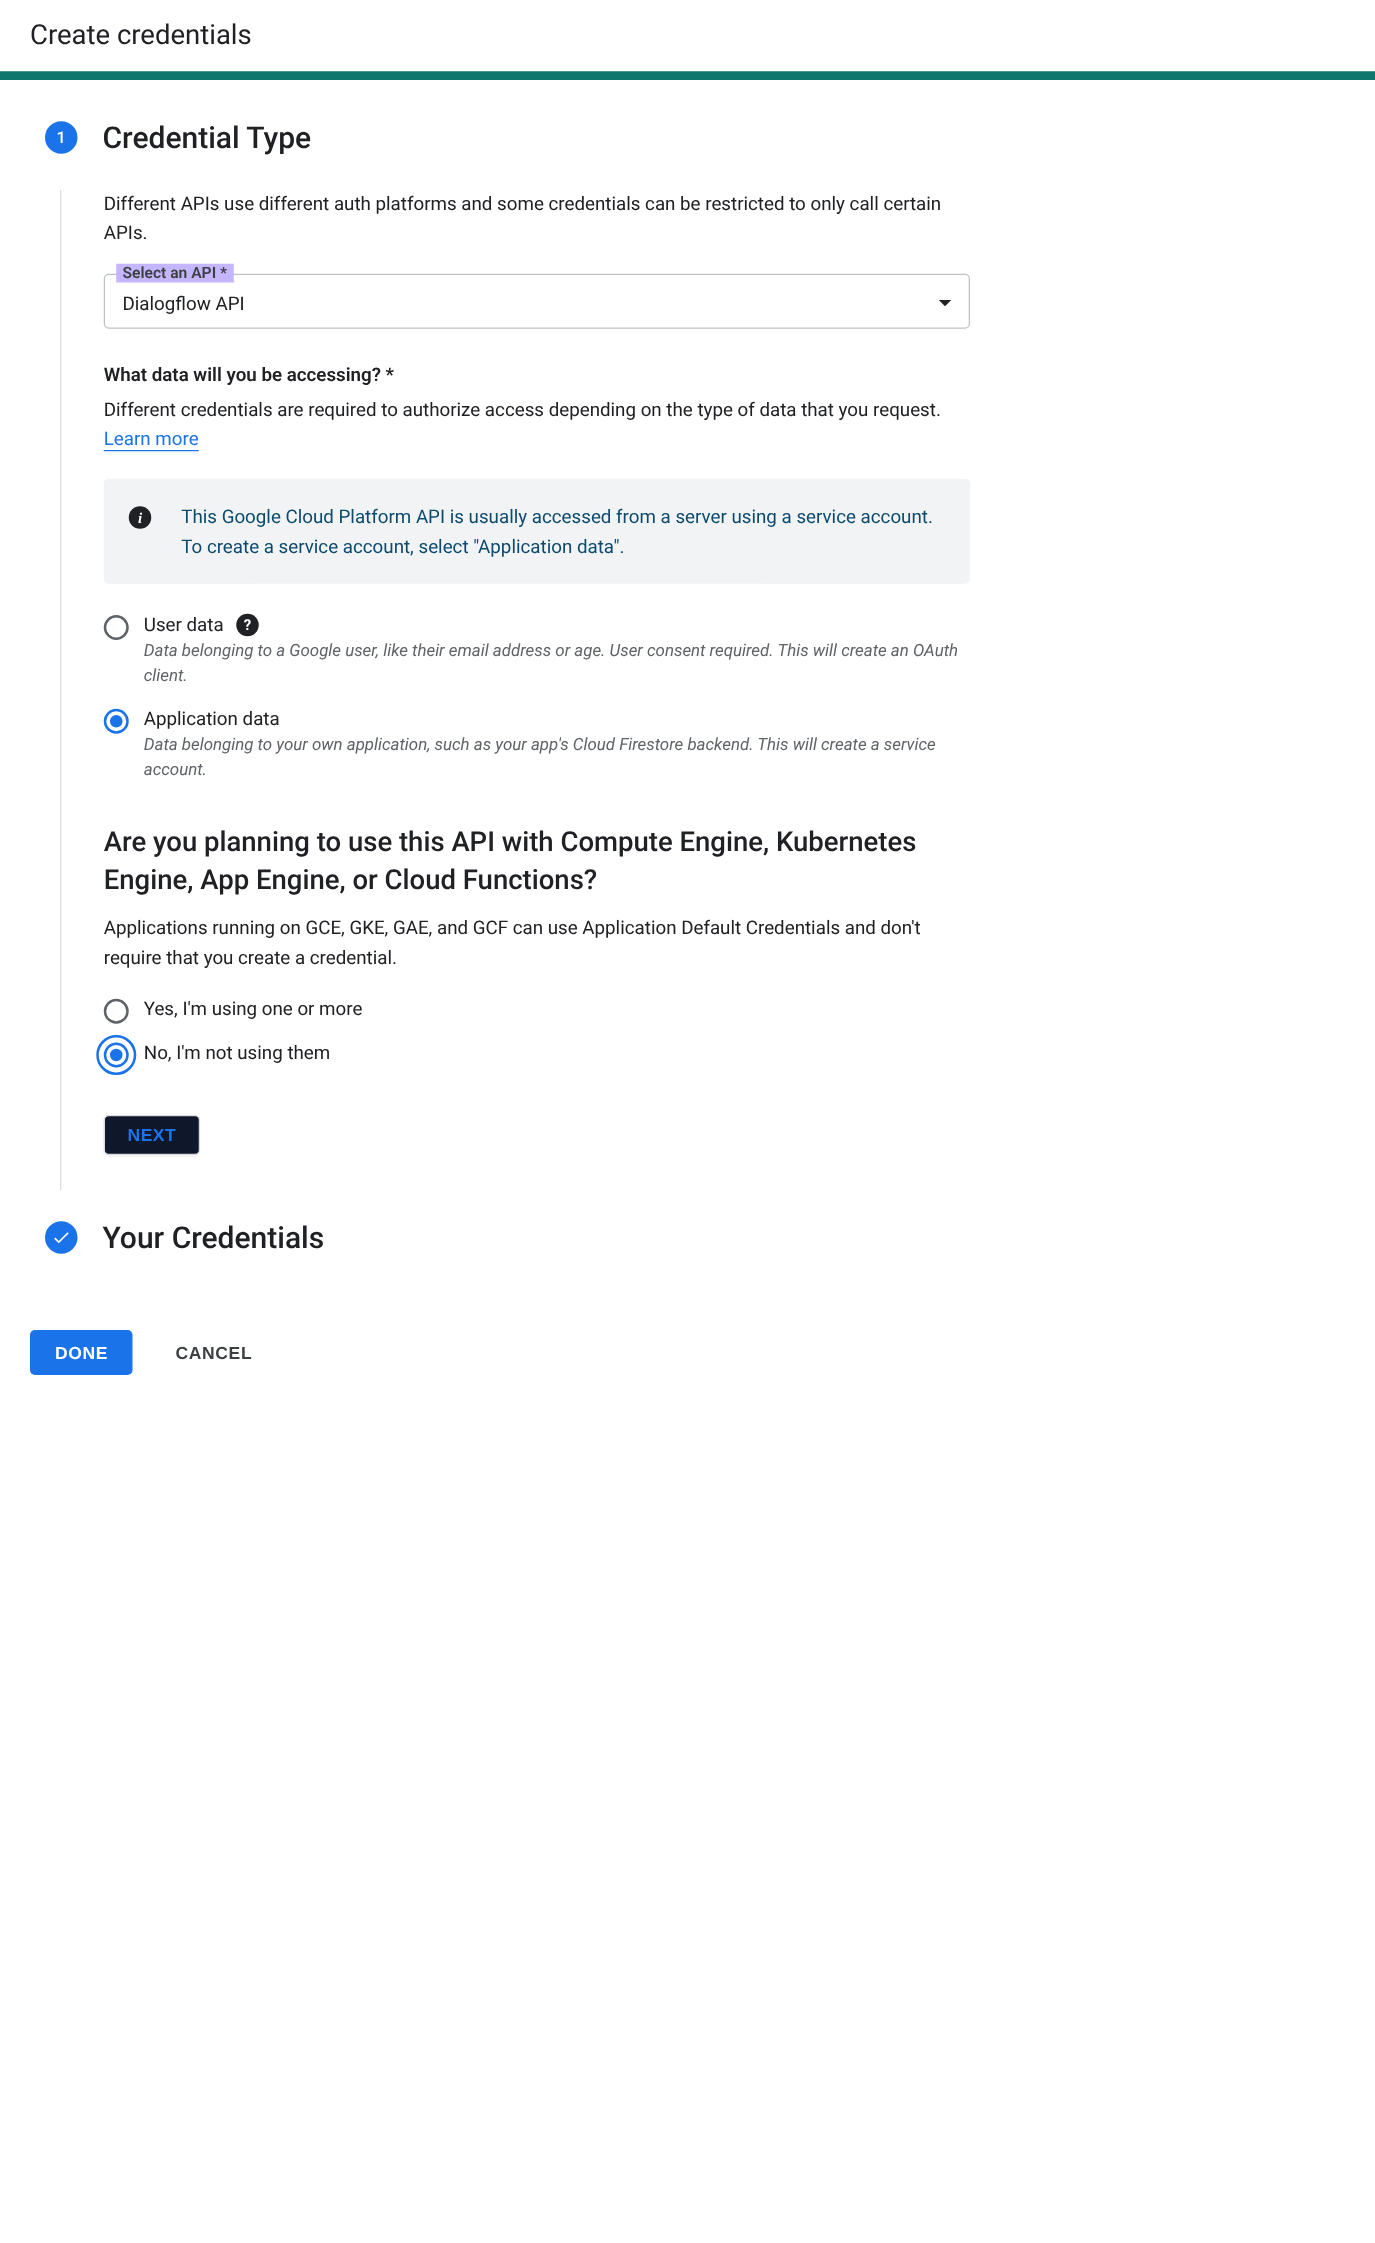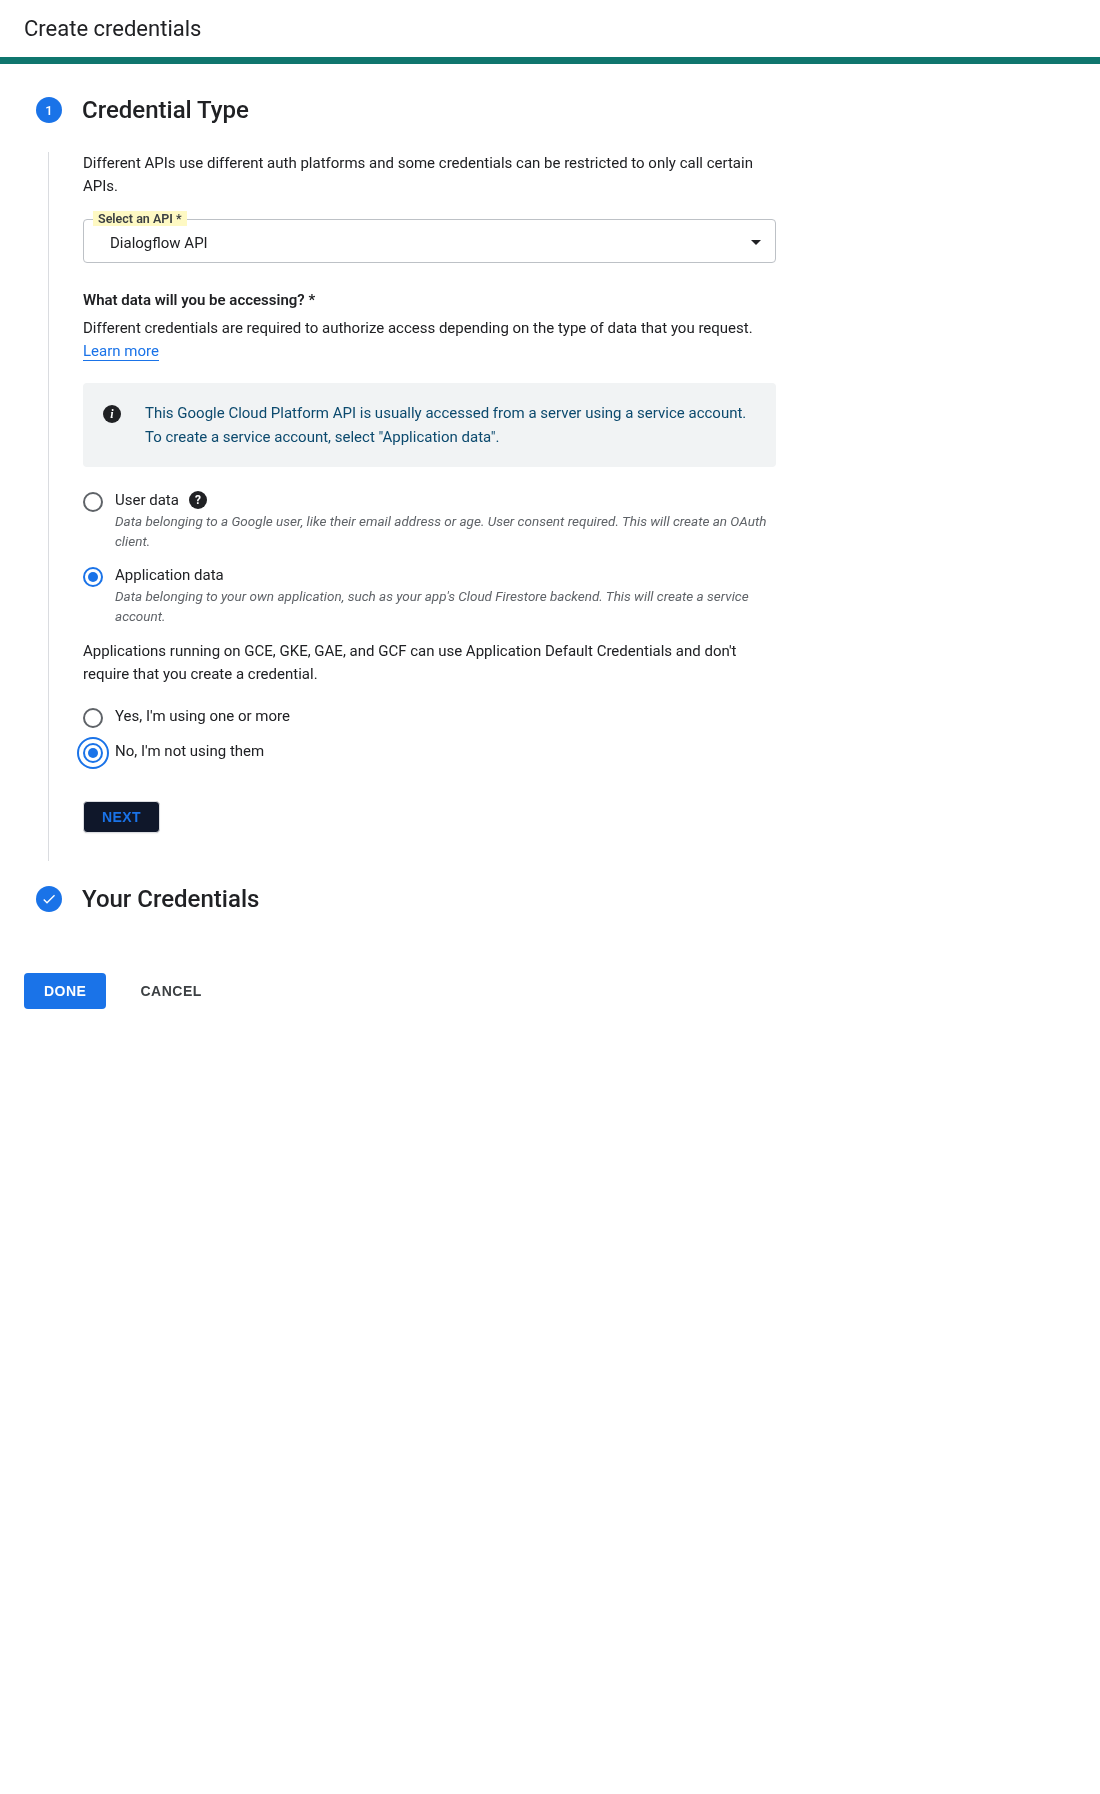--- a/index.html
+++ b/index.html
@@ -78,30 +78,30 @@
     margin-bottom: 20px;
   }
   .select-wrap {
     position: relative;
     margin-bottom: 28px;
   }
   .select-label {
     position: absolute;
     top: -8px;
     left: 10px;
-    background: #fef9c3;
+    background: #c4b5fd;
     padding: 0 5px;
     font-size: 12.5px;
     font-weight: 600;
     color: #3c4043;
   }
   .select-box {
     border: 1px solid #bdc1c6;
     border-radius: 4px;
-    padding: 14px 14px 10px 26px;
+    padding: 14px 14px 10px 14px;
     display: flex;
     justify-content: space-between;
     align-items: center;
     cursor: pointer;
     font-size: 15px;
   }
   .select-box .triangle {
     width: 0; height: 0;
     border-left: 5px solid transparent;
     border-right: 5px solid transparent;
@@ -306,20 +306,21 @@
     <div class="radio-row">
       <div class="radio checked"></div>
       <div class="radio-content">
         <div class="radio-label">
           <span>Application data</span>
         </div>
         <div class="radio-desc">Data belonging to your own application, such as your app's Cloud Firestore backend. This will create a service account.</div>
       </div>
     </div>
 
+    <div class="section-heading" style="margin-top:34px">Are you planning to use this API with Compute Engine, Kubernetes Engine, App Engine, or Cloud Functions?</div>
     <div class="section-desc">Applications running on GCE, GKE, GAE, and GCF can use Application Default Credentials and don't require that you create a credential.</div>
 
     <div class="radio-row">
       <div class="radio"></div>
       <div class="radio-label">Yes, I'm using one or more</div>
     </div>
 
     <div class="radio-row" style="gap:8px">
       <div class="radio checked radio-focus"></div>
       <div class="radio-label" style="margin-left:4px">No, I'm not using them</div>

